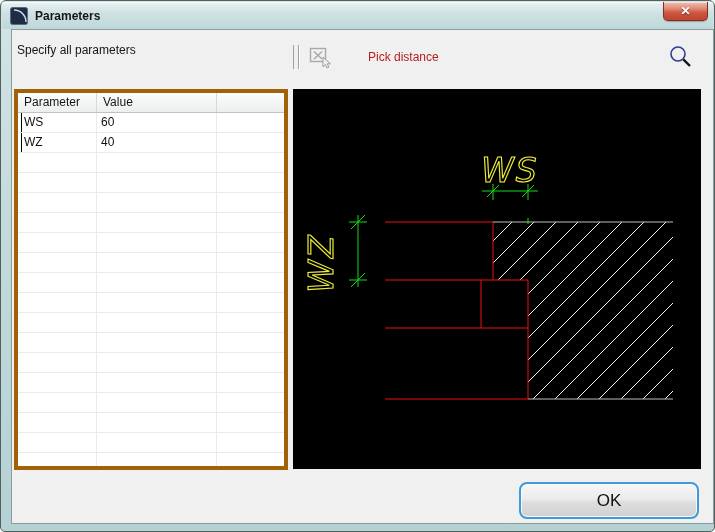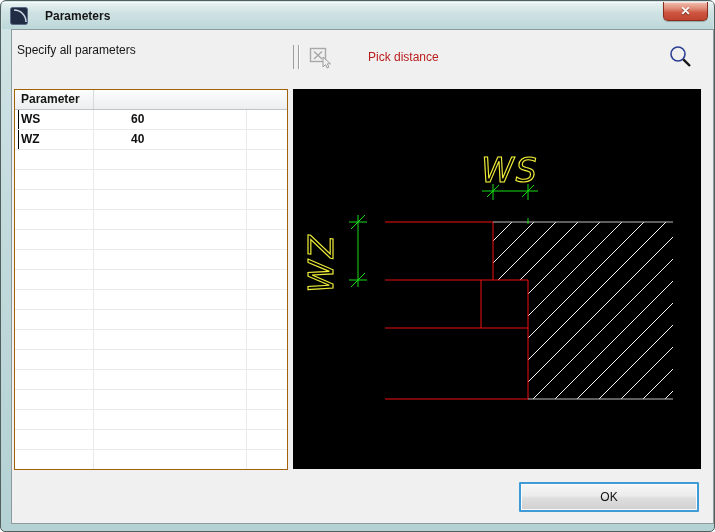--- a/index.html
+++ b/index.html
@@ -7,21 +7,21 @@
   body{font-family:"Liberation Sans",sans-serif;font-size:12px;color:#1a1a1a;
        width:715px;height:532px;position:relative;overflow:hidden;}
 
   
   .window{position:absolute;inset:0;width:715px;height:532px;
           border:1px solid #51605f;border-radius:6px 6px 5px 5px;
           background:linear-gradient(180deg,#d2e4e6 0%,#c2dadc 45%,#b4d1d4 100%);
           overflow:hidden;}
   .titlebar{position:absolute;left:1px;right:1px;top:1px;height:27px;
             background:linear-gradient(180deg,#e9f2f2 0%,#cfe2e3 40%,#bdd8da 100%);
-            box-shadow:inset 0 1px 0 #f6fbfb;display:flex;align-items:center;gap:10px;}
+            box-shadow:inset 0 1px 0 #f6fbfb;display:flex;align-items:center;}
   .app-icon{width:18px;height:18px;margin:0 7px 0 8px;flex:0 0 auto;}
   .title-text{font-weight:700;color:#161616;}
   .close-btn{position:absolute;top:0;right:5px;width:45px;height:19px;
              background:linear-gradient(180deg,#f3c0b2 0%,#df8d78 35%,#cd5440 60%,#bf452f 100%);
              border:1px solid #8a2b1c;border-top:none;border-radius:0 0 5px 5px;
              box-shadow:inset 0 1px 0 rgba(255,255,255,.55),0 1px 1px rgba(0,0,0,.25);
              color:#fff;font-weight:700;font-size:12px;text-align:center;line-height:18px;
              text-shadow:0 1px 1px rgba(0,0,0,.5);cursor:default;}
 
   
@@ -34,45 +34,45 @@
                 border-left:1px solid #9e9e9e;border-right:1px solid #9e9e9e;
                 box-shadow:1px 0 0 #fdfdfd,-0px 0 0 #fdfdfd inset;}
   .pick-btn{position:absolute;left:296px;top:16px;width:28px;height:24px;border:none;
             background:transparent;padding:0;}
   .pick-label{position:absolute;left:356px;top:20px;color:#b91c1c;}
   .zoom-btn{position:absolute;left:655px;top:15px;width:28px;height:26px;border:none;
             background:transparent;padding:0;}
 
   
   .param-table{position:absolute;left:2px;top:59px;width:274px;height:381px;
-               border:1px solid #a16207;background:#7f1d1d;overflow:hidden;font-weight:bold;}
+               border:4px solid #a16207;background:#7f1d1d;overflow:hidden;}
   .thead{display:flex;height:20px;background:linear-gradient(180deg,#fcfdfd,#eceeef);
          border-bottom:1px solid #bfc3c5;}
   .th{line-height:19px;padding-left:6px;color:#161616;border-right:1px solid #d7dadb;overflow:hidden;}
   .th:last-child{border-right:none;}
   .c1{width:79px;flex:0 0 auto;}
   .c2{width:120px;flex:0 0 auto;}
   .c3{flex:1 1 auto;}
   .tr{display:flex;height:20px;border-bottom:1px solid #e9ebeb;background:#fff;}
   .td{line-height:19px;padding-left:6px;border-right:1px solid #e9ebeb;
       overflow:hidden;position:relative;color:#101010;}
   .td:last-child{border-right:none;}
   .td .marker{position:absolute;left:3px;top:0;bottom:0;width:1px;background:#000;}
-  .td.val{padding-left:4px;margin-left:33px;}
+  .td.val{padding-left:4px;}
 
   
   .preview{position:absolute;left:281px;top:59px;width:408px;height:380px;background:#000;}
   .preview svg{display:block;}
 
   
-  .ok-btn{position:absolute;left:507px;top:452px;width:180px;height:30px;
-          border:2px solid #3e9bd5;border-radius:1px;
+  .ok-btn{position:absolute;left:507px;top:452px;width:180px;height:37px;
+          border:2px solid #3e9bd5;border-radius:8px;
           background:linear-gradient(180deg,#f6f6f6 0%,#ececec 45%,#dedede 55%,#d0d0d0 100%);
           box-shadow:inset 0 0 0 1px #fbfbfb;
-          font-family:"Liberation Sans",sans-serif;font-size:12px;color:#111;cursor:default;}
+          font-family:"Liberation Sans",sans-serif;font-size:17px;color:#111;cursor:default;}
 </style>
 </head>
 <body>
 
 <div class="window">
 
   <div class="titlebar">
     <svg class="app-icon" viewBox="0 0 18 18">
       <rect x="0.5" y="0.5" width="17" height="17" rx="2" fill="#1f2c44" stroke="#5a6a85"></rect>
       <path d="M4,3 A 12,12 0 0 1 16,15" fill="none" stroke="#cdd7e6" stroke-width="1.6"></path>
@@ -102,20 +102,21 @@
     <button class="zoom-btn">
       <svg width="28" height="26" viewBox="0 0 28 26">
         <circle cx="11" cy="9" r="7" fill="none" stroke="#2c3e93" stroke-width="1.6"></circle>
         <line x1="16.3" y1="14.3" x2="23" y2="21" stroke="#141414" stroke-width="2.4"></line>
       </svg>
     </button>
 
     <div class="param-table">
       <div class="thead">
         <div class="th c1">Parameter</div>
+        <div class="th c2">Value</div>
         <div class="th c3"></div>
       </div>
       <div id="tbody">
           <div class="tr">
             <div class="td c1"><span class="marker"></span>WS</div>
             <div class="td c2 val">60</div>
             <div class="td c3"></div>
           </div>
           <div class="tr">
             <div class="td c1"><span class="marker"></span>WZ</div>

